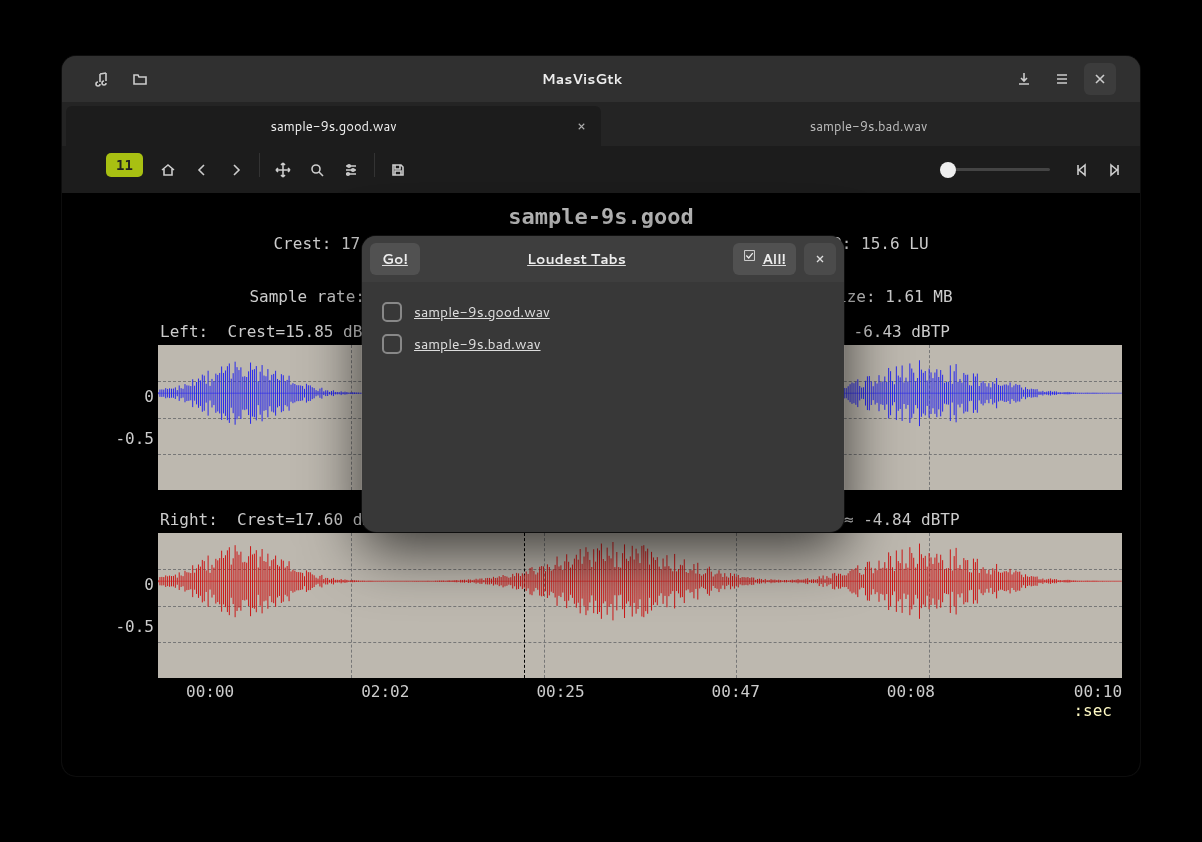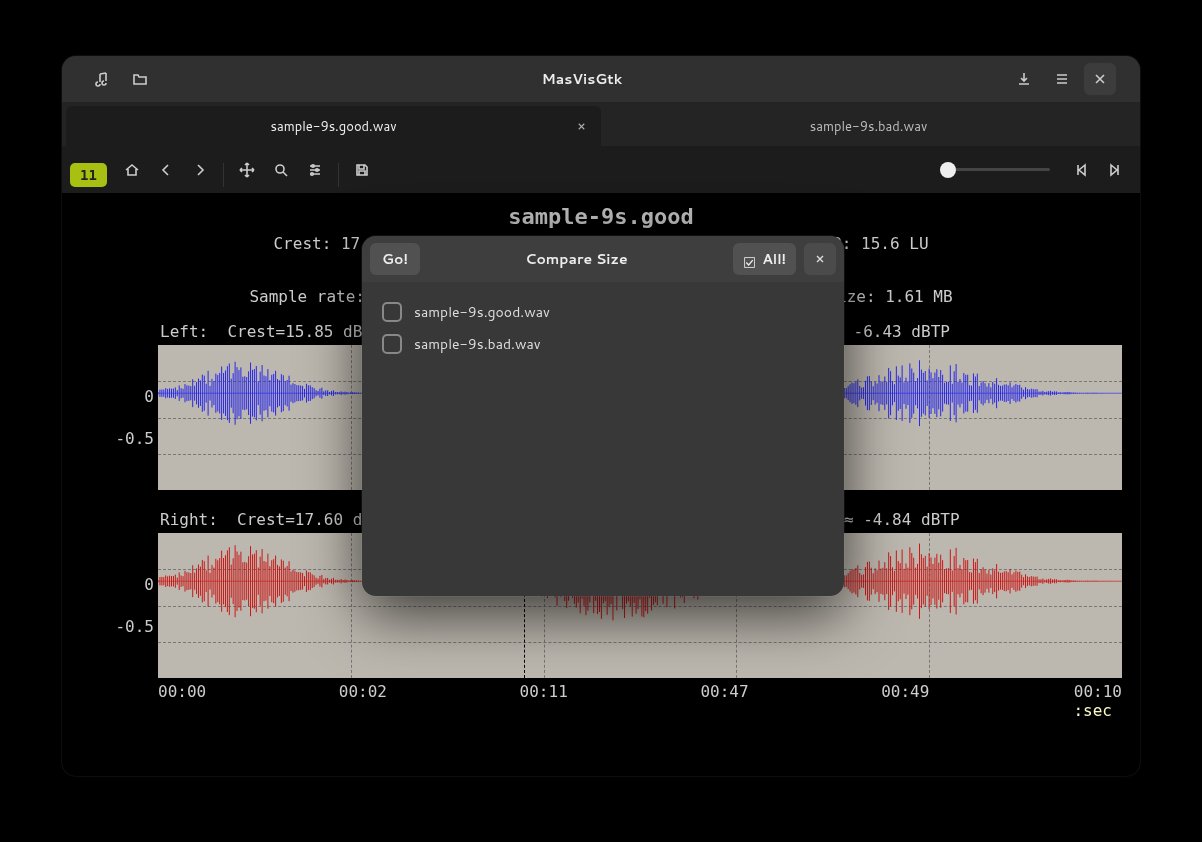--- a/index.html
+++ b/index.html
@@ -49,21 +49,21 @@
 }
 .tab.active { background: #1c1c1c; color: #eee; }
 .tab .tab-close { position: absolute; right: 10px; width: 20px; height: 20px;
   display: flex; align-items: center; justify-content: center; color: #999;
   border-radius: 4px; font-size: 13px; }
 .toolbar {
   height: 48px; background: #1c1c1c;
   display: flex; align-items: center; padding: 0 8px;
   border-bottom: 1px solid #000;
 }
-.toolbar-group { display: flex; align-items: flex-end; }
+.toolbar-group { display: flex; align-items: flex-start; margin-left: 36px; }
 .tb-badge {
   background: #a8c012; color: #222; font-weight: 700;
   padding: 4px 10px; border-radius: 5px; margin-right: 8px;
   font-family: monospace; font-size: 14px;
 }
 .tb-btn {
   width: 34px; height: 34px; display: flex; align-items: center; justify-content: center;
   color: #999; border-radius: 4px; cursor: pointer;
 }
 .tb-sep { width: 1px; height: 24px; background: #333; margin: 0 6px; }
@@ -87,34 +87,35 @@
 .ch-label { font-family: monospace; color: #ccc; margin-left: 80px; margin-bottom: 4px; white-space: pre;}
 .wave-wrap { display: flex; align-items: stretch; margin-left: 30px;}
 .y-axis { width: 48px; display: flex; flex-direction: column; justify-content: space-between; padding: 18px 4px; text-align: right; color: #ccc; font-family: monospace;}
 .wave {
   flex: 1; height: 145px; background: #bdb8af; position: relative; overflow: hidden;
 }
 .wave .grid { position:absolute; inset:0; }
 .wave .gline { position:absolute; left:0; right:0; border-top: 1px dashed #777; }
 .wave .gvline { position:absolute; top:0; bottom:0; border-left: 1px dashed #777;}
 .wave svg { position:absolute; inset:0; }
-.sec-row { display:flex; margin-left: 78px; margin-top: 4px; color:#ccc; font-family: monospace;}
+.sec-row { display:flex; margin-left: 106px; margin-top: 4px; color:#ccc; font-family: monospace;}
 .sec-row span { flex:1; text-align:left;}
 .loudest { margin-left: 80px; margin-top: 10px; color:#ccc; font-family: monospace;}
 
 .dialog {
-  position: absolute; left: 300px; top: 180px; width: 482px; height: 360px;
+  position: absolute; left: 300px; top: 180px; width: 482px; height: 296px;
   background: #383838; border-radius: 14px;
   box-shadow: 0 0 0 1px rgba(255,255,255,0.06), 0 18px 60px rgba(0,0,0,0.7);
   overflow: hidden;
+  text-decoration: underline;
 }
 .dlg-hdr { height: 46px; display: flex; align-items: center; padding: 0 8px; background: #3e3e3e;}
 .dlg-btn { background: rgba(255,255,255,0.1); border-radius: 6px; padding: 6px 12px; color:#eee; cursor:pointer; font-size:14px; font-weight:600;}
 .dlg-title { flex:1; text-align:center; color:#eee; font-weight:700;}
-.dlg-all { background: rgba(255,255,255,0.1); border-radius: 6px; padding: 6px 10px; color:#eee; display:flex; align-items:flex-end; gap:6px; cursor:pointer; font-weight:600;}
+.dlg-all { background: rgba(255,255,255,0.1); border-radius: 6px; padding: 6px 10px; color:#eee; display:flex; align-items:flex-start; gap:6px; cursor:pointer; font-weight:600;}
 .dlg-close { width:32px; height:32px; border-radius:6px; background: rgba(255,255,255,0.07);
   display:flex; align-items:center; justify-content:center; margin-left: 8px; cursor:pointer;}
 .dlg-list { padding: 14px 18px; }
 .dlg-row { display:flex; align-items:center; gap: 12px; padding: 6px 2px; color:#ddd;}
 .chk { width:20px; height:20px; border: 2px solid #888; border-radius: 5px;}
 
 .sicon { width:16px; height:16px; }
 .sicon path, .sicon rect, .sicon line, .sicon circle { stroke:#ccc; stroke-width:1.6; fill:none;}
 </style>
 </head>
@@ -286,34 +287,34 @@
           </div>
           <svg viewBox="0 0 1000 100" preserveAspectRatio="none" id="wf-right">
               <path d="M0 48.73520930525763 L0 51.26479069474237 M2 45.73963912222099 L2 54.26036087777901 M4 45.560850765142426 L4 54.439149234857574 M6 45.72745052792879 L6 54.27254947207121 M8 43.982754342765254 L8 56.017245657234746 M10 44.949789918310046 L10 55.050210081689954 M12 44.21726154653058 L12 55.78273845346942 M14 44.64336647516055 L14 55.35663352483945 M16 44.53757495017999 L16 55.46242504982001 M18 43.1426092941479 L18 56.8573907058521 M20 46.34233136685262 L20 53.65766863314738 M22 40.878331572085365 L22 59.121668427914635 M24 44.066572555096144 L24 55.933427444903856 M26 44.75007902563592 L26 55.24992097436408 M28 39.22433935576278 L28 60.77566064423722 M30 40.701735699955904 L30 59.298264300044096 M32 40.966522968693816 L32 59.033477031306184 M34 41.584311522528346 L34 58.415688477471654 M36 33.470480956270066 L36 66.52951904372993 M38 41.15274938703376 L38 58.84725061296624 M40 36.727796179092934 L40 63.272203820907066 M42 32.65435198988109 L42 67.34564801011891 M44 34.87952871369712 L44 65.12047128630289 M46 27.965879675963524 L46 72.03412032403648 M48 29.173905302655466 L48 70.82609469734453 M50 38.82625932782595 L50 61.17374067217405 M52 23.38386672420723 L52 76.61613327579278 M54 41.3210632916277 L54 58.6789367083723 M56 33.06514983377552 L56 66.93485016622448 M58 35.91314846622523 L58 64.08685153377476 M60 26.78999985497522 L60 73.21000014502478 M62 28.381323394996546 L62 71.61867660500346 M64 26.03463189916485 L64 73.96536810083515 M66 18.339077109172198 L66 81.6609228908278 M68 25.950027775948836 L68 74.04997222405116 M70 23.058973694607516 L70 76.94102630539248 M72 18.00584842914141 L72 81.99415157085859 M74 14.769591547009625 L74 85.23040845299037 M76 32.8200097485243 L76 67.1799902514757 M78 26.25970208543554 L78 73.74029791456447 M80 12.657277113461944 L80 87.34272288653806 M82 19.109701392387745 L82 80.89029860761225 M84 22.611688607929885 L84 77.38831139207011 M86 19.37361978888043 L86 80.62638021111957 M88 30.45917177914933 L88 69.54082822085067 M90 29.953139700832256 L90 70.04686029916775 M92 30.820812819445653 L92 69.17918718055435 M94 24.105740697084105 L94 75.8942593029159 M96 13.68033864838553 L96 86.31966135161447 M98 22.290738431766698 L98 77.7092615682333 M100 21.48064956400326 L100 78.51935043599674 M102 17.819183025295914 L102 82.18081697470409 M104 35.83984985400213 L104 64.16015014599786 M106 24.520998023448143 L106 75.47900197655186 M108 16.62655314694471 L108 83.3734468530553 M110 29.06839155202191 L110 70.93160844797809 M112 29.935675620185712 L112 70.06432437981428 M114 21.436541762345062 L114 78.56345823765494 M116 34.52951594403474 L116 65.47048405596526 M118 28.2469766469339 L118 71.7530233530661 M120 27.16132787333168 L120 72.83867212666831 M122 23.411029001764334 L122 76.58897099823567 M124 33.12432658839571 L124 66.87567341160428 M126 34.687700358066856 L126 65.31229964193315 M128 27.43970187959708 L128 72.56029812040292 M130 28.730558298081295 L130 71.26944170191871 M132 35.873759391038384 L132 64.12624060896161 M134 34.252629373463684 L134 65.74737062653631 M136 29.249033154692427 L136 70.75096684530757 M138 39.88336932998578 L138 60.11663067001422 M140 38.135809589690346 L140 61.864190410309654 M142 39.102908072697666 L142 60.897091927302334 M144 40.503408776551886 L144 59.496591223448114 M146 40.5706648768069 L146 59.4293351231931 M148 40.85983691983043 L148 59.14016308016957 M150 41.421343164914646 L150 58.578656835085354 M152 44.87691423085325 L152 55.12308576914675 M154 38.84913749201893 L154 61.15086250798107 M156 40.614174475476744 L156 59.385825524523256 M158 40.80255717252538 L158 59.19744282747462 M160 42.92880536804621 L160 57.07119463195379 M162 43.94790818166597 L162 56.05209181833403 M164 46.34221681970186 L164 53.65778318029814 M166 47.311696512557425 L166 52.688303487442575 M168 44.551395560995964 L168 55.448604439004036 M170 43.51419655734308 L170 56.48580344265692 M172 47.78995376146078 L172 52.21004623853922 M174 46.59351737699673 L174 53.40648262300327 M176 46.66553430477031 L176 53.33446569522969 M178 48.52092178530131 L178 51.47907821469869 M180 47.46694317545293 L180 52.53305682454707 M182 46.58948375056442 L182 53.41051624943558 M184 48.53485854248131 L184 51.46514145751869 M186 48.56521464231907 L186 51.43478535768093 M188 48.71550894855338 L188 51.28449105144662 M190 47.780548648002814 L190 52.219451351997186 M192 48.76824268056505 L192 51.23175731943495 M194 48.1796777897672 L194 51.8203222102328 M196 48.66575058114068 L196 51.33424941885932 M198 49.38163097538435 L198 50.61836902461565 M200 49.06155635304866 L200 50.93844364695134 M202 48.88147181405688 L202 51.11852818594312 M204 49.03003176162692 L204 50.96996823837308 M206 49.3375935179537 L206 50.6624064820463 M208 49.40192304926451 L208 50.59807695073549 M210 49.674972768487585 L210 50.325027231512415 M212 49.580685658654325 L212 50.419314341345675 M214 49.60850393644102 L214 50.39149606355898 M216 49.81446485206463 L216 50.18553514793537 M218 49.70958318342445 L218 50.29041681657555 M220 49.65847626224221 L220 50.34152373775779 M222 49.71662922003586 L222 50.28337077996414 M224 49.86543666741848 L224 50.13456333258152 M226 49.89247441479876 L226 50.10752558520124 M228 49.88905035085447 L228 50.11094964914553 M230 49.91145441275666 L230 50.08854558724334 M232 49.88661357734294 L232 50.11338642265706 M234 49.88668906068389 L234 50.11331093931611 M236 49.948433042002854 L236 50.051566957997146 M238 49.93373515279459 L238 50.06626484720541 M240 49.939674846044824 L240 50.060325153955176 M242 49.93956400136668 L242 50.06043599863332 M244 49.96316188078604 L244 50.03683811921396 M246 49.95603067815428 L246 50.04396932184572 M248 49.94978545104642 L248 50.05021454895358 M250 49.97146246590122 L250 50.02853753409878 M252 49.95272288448957 L252 50.04727711551043 M254 49.97074184271995 L254 50.02925815728005 M256 49.93234159429741 L256 50.06765840570259 M258 49.90149544484876 L258 50.09850455515124 M260 49.938698704191054 L260 50.061301295808946 M262 49.962455169465855 L262 50.037544830534145 M264 49.913464852635244 L264 50.086535147364756 M266 49.8695554516575 L266 50.1304445483425 M268 49.82878800960863 L268 50.17121199039137 M270 49.84205932771409 L270 50.15794067228591 M272 49.90849563799518 L272 50.09150436200482 M274 49.8593290325398 L274 50.1406709674602 M276 49.86160969257699 L276 50.13839030742301 M278 49.817904926130325 L278 50.182095073869675 M280 49.69807253769453 L280 50.30192746230547 M282 49.845167588422605 L282 50.154832411577395 M284 49.85112926858793 L284 50.14887073141207 M286 49.861384448182974 L286 50.138615551817026 M288 49.61039517334047 L288 50.38960482665953 M290 49.6326399654601 L290 50.3673600345399 M292 49.46507436019165 L292 50.53492563980835 M294 49.4887464965958 L294 50.5112535034042 M296 49.40221896749847 L296 50.59778103250153 M298 49.698957401734816 L298 50.301042598265184 M300 49.48434465425042 L300 50.51565534574958 M302 49.14195077951153 L302 50.85804922048847 M304 49.47331545897698 L304 50.52668454102302 M306 49.267142323554694 L306 50.732857676445306 M308 49.0326063637391 L308 50.9673936362609 M310 48.825856938215836 L310 51.174143061784164 M312 49.51072333469502 L312 50.48927666530498 M314 48.59516672363796 L314 51.40483327636204 M316 48.70030313903222 L316 51.29969686096778 M318 48.424061631204424 L318 51.575938368795576 M320 49.27537164888805 L320 50.72462835111195 M322 48.101900333475974 L322 51.898099666524026 M324 48.30155346943238 L324 51.69844653056762 M326 49.051320163708695 L326 50.948679836291305 M328 48.437322144605524 L328 51.562677855394476 M330 47.46827497547664 L330 52.53172502452336 M332 48.285090758462374 L332 51.714909241537626 M334 47.28376311032828 L334 52.71623688967172 M336 47.20919209829215 L336 52.79080790170785 M338 48.83849970127384 L338 51.16150029872616 M340 46.84580593045156 L340 53.15419406954844 M342 46.623587192674705 L342 53.376412807325295 M344 46.608634823993896 L344 53.391365176006104 M346 47.336332341330206 L346 52.663667658669794 M348 45.47863021521475 L348 54.52136978478525 M350 46.67614434382655 L350 53.32385565617345 M352 46.352601020919195 L352 53.647398979080805 M354 44.86381446671469 L354 55.13618553328531 M356 45.70280131776623 L356 54.29719868223377 M358 43.59039986356764 L358 56.40960013643236 M360 44.63379922981363 L360 55.36620077018637 M362 45.22324901348607 L362 54.77675098651393 M364 46.404690305636606 L364 53.595309694363394 M366 45.9078476576971 L366 54.0921523423029 M368 42.436428180185096 L368 57.563571819814904 M370 44.732378743010635 L370 55.267621256989365 M372 41.385115707226056 L372 58.614884292773944 M374 41.91483450766462 L374 58.08516549233538 M376 44.62867314027529 L376 55.37132685972471 M378 41.86913723060083 L378 58.13086276939917 M380 43.223831494768824 L380 56.776168505231176 M382 39.93300843277912 L382 60.06699156722088 M384 42.49584576713642 L384 57.50415423286358 M386 36.299337573384754 L386 63.700662426615246 M388 35.46291229864987 L388 64.53708770135013 M390 39.386372483311554 L390 60.613627516688446 M392 43.01680418162496 L392 56.98319581837504 M394 41.08317312266196 L394 58.91682687733804 M396 35.08775798230424 L396 64.91224201769576 M398 34.29548171966834 L398 65.70451828033167 M400 34.70071672615707 L400 65.29928327384293 M402 39.59189415863604 L402 60.40810584136396 M404 32.55761012479492 L404 67.44238987520508 M406 35.27235624345179 L406 64.7276437565482 M408 39.069751261564704 L408 60.930248738435296 M410 37.69310280784943 L410 62.30689719215057 M412 33.06939004447905 L412 66.93060995552095 M414 24.398638243884182 L414 75.60136175611582 M416 34.78593758494098 L416 65.21406241505902 M418 33.533253104886604 L418 66.4667468951134 M420 38.212416339736215 L420 61.787583660263785 M422 29.372480422885488 L422 70.62751957711451 M424 22.073604341713473 L424 77.92639565828652 M426 29.829219383387603 L426 70.1707806166124 M428 35.88950705067859 L428 64.11049294932141 M430 32.69965840201023 L430 67.30034159798977 M432 26.599989096645466 L432 73.40001090335454 M434 22.56332992031664 L434 77.43667007968335 M436 27.694799778907395 L436 72.3052002210926 M438 16.633724349831354 L438 83.36627565016865 M440 31.99666047651622 L440 68.00333952348379 M442 24.418592889707725 L442 75.58140711029228 M444 14.796894667333916 L444 85.20310533266608 M446 19.575643660715073 L446 80.42435633928493 M448 27.928210560511594 L448 72.07178943948841 M450 35.25949518792772 L450 64.74050481207229 M452 16.83752753479378 L452 83.16247246520622 M454 29.707844258969377 L454 70.29215574103063 M456 15.955920191179203 L456 84.0440798088208 M458 18.014790357617176 L458 81.98520964238283 M460 10.953374748720528 L460 89.04662525127947 M462 26.972713634045142 L462 73.02728636595486 M464 29.120933875869138 L464 70.87906612413086 M466 15.161522938367362 L466 84.83847706163263 M468 23.643375377019556 L468 76.35662462298045 M470 26.34038590156881 L470 73.65961409843119 M472 9.369148111031365 L472 90.63085188896864 M474 35.423312599015425 L474 64.57668740098458 M476 19.725836493723936 L476 80.27416350627607 M478 35.34152140051277 L478 64.65847859948722 M480 35.9805789008191 L480 64.0194210991809 M482 20.920832799401147 L482 79.07916720059885 M484 11.808874087298342 L484 88.19112591270166 M486 26.714082748642866 L486 73.28591725135713 M488 29.07931146743415 L488 70.92068853256585 M490 24.333688743956774 L490 75.66631125604323 M492 13.298153734792294 L492 86.7018462652077 M494 27.514910886450586 L494 72.4850891135494 M496 16.286362060126677 L496 83.71363793987332 M498 21.215952847787584 L498 78.78404715221242 M500 31.22687112352772 L500 68.77312887647228 M502 13.404618689815813 L502 86.5953813101842 M504 12.665195192334338 L504 87.33480480766566 M506 18.92356670626074 L506 81.07643329373926 M508 16.219868721961113 L508 83.78013127803888 M510 32.780054276498504 L510 67.2199457235015 M512 19.571321376055927 L512 80.42867862394408 M514 25.35985912654056 L514 74.64014087345944 M516 28.054021950371883 L516 71.94597804962811 M518 25.076003912351506 L518 74.92399608764849 M520 34.88778569972526 L520 65.11221430027474 M522 37.50279559931309 L522 62.49720440068691 M524 26.479861720908026 L524 73.52013827909198 M526 34.76823291879344 L526 65.23176708120656 M528 22.996192277916492 L528 77.00380772208351 M530 34.44308760667055 L530 65.55691239332944 M532 36.867702947183204 L532 63.132297052816796 M534 39.72751665074023 L534 60.27248334925977 M536 21.74768639895671 L536 78.25231360104328 M538 39.79006475073521 L538 60.20993524926479 M540 37.33848789113364 L540 62.66151210886636 M542 32.964236641341046 L542 67.03576335865895 M544 33.51268336237325 L544 66.48731663762675 M546 27.31554751833555 L546 72.68445248166445 M548 40.52072361280547 L548 59.47927638719453 M550 41.47455158365827 L550 58.52544841634173 M552 38.07460461437506 L552 61.92539538562494 M554 38.72439942918511 L554 61.27560057081489 M556 32.22282521773305 L556 67.77717478226694 M558 42.01278998259199 L558 57.98721001740801 M560 30.921851492036428 L560 69.07814850796358 M562 42.445377759814384 L562 57.554622240185616 M564 44.255641732906334 L564 55.744358267093666 M566 42.83877037614584 L566 57.16122962385416 M568 41.763596100021516 L568 58.236403899978484 M570 36.817773366034864 L570 63.182226633965136 M572 34.93814608342136 L572 65.06185391657864 M574 40.1174076276357 L574 59.8825923723643 M576 45.10404344355718 L576 54.89595655644282 M578 42.956070948799635 L578 57.043929051200365 M580 42.10154541128942 L580 57.89845458871058 M582 38.71128436379833 L582 61.28871563620167 M584 42.09268838797463 L584 57.90731161202537 M586 45.620996502451284 L586 54.379003497548716 M588 41.655736446763875 L588 58.344263553236125 M590 45.12097062401241 L590 54.87902937598759 M592 46.287549926759105 L592 53.712450073240895 M594 41.60251461932306 L594 58.39748538067694 M596 44.625168461815605 L596 55.374831538184395 M598 42.28491202640667 L598 57.71508797359333 M600 45.122584904328136 L600 54.877415095671864 M602 43.54128820127515 L602 56.45871179872485 M604 46.66865409733934 L604 53.33134590266066 M606 45.762857330341554 L606 54.237142669658446 M608 45.799023301231315 L608 54.200976698768685 M610 46.15039903137959 L610 53.84960096862041 M612 45.76090629386567 L612 54.23909370613433 M614 46.752744967387535 L614 53.247255032612465 M616 46.030596165789106 L616 53.969403834210894 M618 46.29529447206945 L618 53.70470552793055 M620 48.63812460046092 L620 51.36187539953908 M622 47.7339812775268 L622 52.2660187224732 M624 47.40573351358417 L624 52.59426648641583 M626 47.76976258196278 L626 52.23023741803722 M628 48.78093052115734 L628 51.21906947884266 M630 47.67630972565816 L630 52.32369027434184 M632 49.04474283021784 L632 50.95525716978216 M634 48.87871163120871 L634 51.12128836879129 M636 47.913891004440465 L636 52.086108995559535 M638 48.51723241996201 L638 51.48276758003799 M640 48.33995086856223 L640 51.66004913143777 M642 48.96209655973105 L642 51.03790344026895 M644 48.44215117281917 L644 51.55784882718083 M646 48.80375997520092 L646 51.19624002479908 M648 49.522310813559095 L648 50.477689186440905 M650 48.810167762773325 L650 51.189832237226675 M652 48.7329648725814 L652 51.2670351274186 M654 49.455756120545594 L654 50.544243879454406 M656 48.9389882352446 L656 51.0610117647554 M658 48.40462016636576 L658 51.59537983363424 M660 48.88625745039298 L660 51.11374254960702 M662 48.50753974227874 L662 51.49246025772126 M664 47.78203096598581 L664 52.21796903401419 M666 48.543732081637636 L666 51.456267918362364 M668 48.48705381216001 L668 51.51294618783999 M670 48.26702209926219 L670 51.73297790073781 M672 47.46888667139511 L672 52.53111332860489 M674 46.99274280465013 L674 53.00725719534987 M676 48.89781525102855 L676 51.10218474897145 M678 48.215756547941666 L678 51.784243452058334 M680 48.01207750082634 L680 51.98792249917366 M682 48.468728230629246 L682 51.531271769370754 M684 47.802153102053715 L684 52.197846897946285 M686 44.97199439786256 L686 55.02800560213744 M688 47.10820739275607 L688 52.89179260724393 M690 44.068575263909 L690 55.931424736091 M692 48.05965204787507 L692 51.94034795212493 M694 44.759268859017055 L694 55.240731140982945 M696 46.42742133398949 L696 53.57257866601051 M698 47.05653319621325 L698 52.94346680378675 M700 42.01558678347334 L700 57.98441321652666 M702 41.41008091886278 L702 58.58991908113722 M704 44.39099898911869 L704 55.60900101088131 M706 42.227210225622265 L706 57.772789774377735 M708 42.367345254135415 L708 57.632654745864585 M710 44.109597894447845 L710 55.890402105552155 M712 43.8096068600288 L712 56.1903931399712 M714 43.99600511511893 L714 56.00399488488107 M716 41.79921083710568 L716 58.20078916289432 M718 39.33554431690885 L718 60.66445568309115 M720 37.363351870924454 L720 62.636648129075546 M722 38.18429053082177 L722 61.81570946917823 M724 36.25238694156242 L724 63.74761305843758 M726 33.5221013601266 L726 66.4778986398734 M728 41.438125370409445 L728 58.561874629590555 M730 43.408593446786455 L730 56.591406553213545 M732 42.93341122002998 L732 57.06658877997002 M734 35.34694238819509 L734 64.65305761180491 M736 30.009080635352497 L736 69.99091936464751 M738 29.67099795933285 L738 70.32900204066715 M740 36.016004005344016 L740 63.983995994655984 M742 41.736651562514155 L742 58.263348437485845 M744 36.55546568123039 L744 63.44453431876961 M746 38.548437783603845 L746 61.451562216396155 M748 28.6388195472714 L748 71.3611804527286 M750 36.858970790528915 L750 63.141029209471085 M752 36.06479940792795 L752 63.93520059207205 M754 30.224531642240645 L754 69.77546835775935 M756 36.66589236081074 L756 63.33410763918926 M758 20.091311136173214 L758 79.90868886382678 M760 23.877931096421467 L760 76.12206890357854 M762 35.56801726771943 L762 64.43198273228056 M764 39.39507807376665 L764 60.60492192623335 M766 18.16523435471031 L766 81.83476564528969 M768 29.114353056834602 L768 70.8856469431654 M770 31.253364180870587 L770 68.74663581912941 M772 17.12679648173009 L772 82.87320351826992 M774 37.17442492123421 L774 62.82557507876579 M776 31.55545407410792 L776 68.44454592589207 M778 35.99810377624223 L778 64.00189622375777 M780 14.749765551202714 L780 85.25023444879729 M782 20.76527662081602 L782 79.23472337918398 M784 25.698939855066854 L784 74.30106014493315 M786 35.866084705131186 L786 64.13391529486881 M788 32.005640732341504 L788 67.9943592676585 M790 10.961136369208376 L790 89.03886363079162 M792 22.02123507226811 L792 77.97876492773189 M794 25.831032461043538 L794 74.16896753895647 M796 23.71058035039145 L796 76.28941964960855 M798 34.92039296484437 L798 65.07960703515563 M800 20.849841925559307 L800 79.1501580744407 M802 25.3331991244014 L802 74.6668008755986 M804 32.14081785655816 L804 67.85918214344184 M806 25.501179496949057 L806 74.49882050305095 M808 21.608697214162593 L808 78.39130278583741 M810 30.808464610632406 L810 69.1915353893676 M812 22.54740937244251 L812 77.4525906275575 M814 28.17448045638795 L814 71.82551954361205 M816 37.63022085840594 L816 62.36977914159406 M818 36.73075298177787 L818 63.26924701822213 M820 36.429826922872905 L820 63.570173077127095 M822 17.022884628013664 L822 82.97711537198634 M824 38.938962276766276 L824 61.061037723233724 M826 23.963601365930693 L826 76.03639863406931 M828 15.463431291360564 L828 84.53656870863944 M830 36.47955731702334 L830 63.52044268297666 M832 33.146990098932676 L832 66.85300990106732 M834 37.441959582536285 L834 62.558040417463715 M836 26.02581154261547 L836 73.97418845738453 M838 28.223471347864567 L838 71.77652865213543 M840 28.043026218960748 L840 71.95697378103925 M842 40.563781901359995 L842 59.436218098640005 M844 41.02656134176405 L844 58.97343865823595 M846 26.585842255855894 L846 73.4141577441441 M848 30.217155510741676 L848 69.78284448925832 M850 26.801788289666717 L850 73.19821171033328 M852 41.432999653787945 L852 58.567000346212055 M854 37.47701996565499 L854 62.52298003434501 M856 35.541695298583505 L856 64.4583047014165 M858 38.12101124548822 L858 61.87898875451178 M860 42.08925675297195 L860 57.91074324702805 M862 38.09626201512467 L862 61.90373798487533 M864 43.038467343105324 L864 56.961532656894676 M866 36.66326840796654 L866 63.33673159203346 M868 38.69898650094778 L868 61.30101349905222 M870 32.12621054369559 L870 67.87378945630441 M872 40.153328078201305 L872 59.846671921798695 M874 41.27983016130783 L874 58.72016983869217 M876 41.02355379266841 L876 58.97644620733159 M878 39.81586665995833 L878 60.18413334004167 M880 39.572805705900365 L880 60.427194294099635 M882 40.75844823392103 L882 59.24155176607897 M884 37.27838487006251 L884 62.72161512993749 M886 42.98054362338516 L886 57.01945637661484 M888 40.857217971826074 L888 59.142782028173926 M890 38.973550611005315 L890 61.026449388994685 M892 40.32008773153865 L892 59.67991226846135 M894 40.05747609211396 L894 59.94252390788604 M896 43.30431869433247 L896 56.69568130566753 M898 45.81504699926995 L898 54.18495300073005 M900 42.85780889177672 L900 57.14219110822328 M902 45.01997347336853 L902 54.98002652663147 M904 45.601964664610946 L904 54.398035335389054 M906 44.668435631627865 L906 55.331564368372135 M908 45.102575147901646 L908 54.897424852098354 M910 45.410686809287945 L910 54.589313190712055 M912 45.165202504083915 L912 54.834797495916085 M914 48.02562951518314 L914 51.97437048481686 M916 48.038235913069386 L916 51.961764086930614 M918 47.24168051954029 L918 52.75831948045971 M920 48.59854813935678 L920 51.40145186064322 M922 48.10870679750738 L922 51.89129320249262 M924 47.58949884645348 L924 52.41050115354652 M926 47.19623399251326 L926 52.80376600748674 M928 48.27156287038764 L928 51.72843712961236 M930 47.81381131594279 L930 52.18618868405721 M932 47.91429726637061 L932 52.08570273362939 M934 49.137455716083274 L934 50.862544283916726 M936 48.8547552196605 L936 51.1452447803395 M938 49.31224562904969 L938 50.68775437095031 M940 48.79018258793618 L940 51.20981741206382 M942 48.70485574547329 L942 51.29514425452671 M944 48.51848438229814 L944 51.48151561770186 M946 48.70270391551014 L946 51.29729608448986 M948 49.33517357152184 L948 50.66482642847816 M950 49.2686500305754 L950 50.7313499694246 M952 49.47074917025757 L952 50.52925082974243 M954 49.66174324301473 L954 50.33825675698527 M956 49.68712787691608 L956 50.31287212308392 M958 49.699834599778185 L958 50.300165400221815 M960 49.77443869168457 L960 50.22556130831543 M962 49.68939137537858 L962 50.31060862462142 M964 49.56885562780646 L964 50.43114437219354 M966 49.68157265528816 L966 50.31842734471184 M968 49.73009514096108 L968 50.26990485903892 M970 49.59914935087979 L970 50.40085064912021 M972 49.65298994520951 L972 50.34701005479049 M974 49.685968286838914 L974 50.314031713161086 M976 49.833667580231456 L976 50.166332419768544 M978 49.87944847760318 L978 50.12055152239682 M980 49.79509941479089 L980 50.20490058520911 M982 49.90943728257141 L982 50.09056271742859 M984 49.88210327857047 L984 50.11789672142953 M986 49.894619537630284 L986 50.105380462369716 M988 49.90662457861929 L988 50.09337542138071 M990 49.94723780646492 L990 50.05276219353508 M992 49.89822367388844 L992 50.10177632611156 M994 49.917706593372294 L994 50.082293406627706 M996 49.927917907226046 L996 50.072082092773954 M998 49.950387676287534 L998 50.049612323712466 " stroke="#cc1111" stroke-width="1"></path>
               <line x1="0" x2="1000" y1="50" y2="50" stroke="#cc1111" stroke-width="0.6"></line>
             </svg>
         </div>
       </div>
 
       <div class="sec-row">
         <span>00:00</span>
-        <span>00:02</span>
-        <span>00:11</span>
+        <span>02:02</span>
+        <span>00:25</span>
         <span>00:47</span>
-        <span>00:49</span>
+        <span>00:08</span>
         <span style="text-align:right;flex:0 0 60px">00:10</span>
       </div>
       <div style="text-align:right; margin-right:10px; font-family:monospace; color:#fef9c3">:sec</div>
     </div>
   </div>
 
   <div class="dialog">
     <div class="dlg-hdr">
       <div class="dlg-btn">Go!</div>
-      <div class="dlg-title">Compare Size</div>
+      <div class="dlg-title">Loudest Tabs</div>
       <div class="dlg-all">
         <svg width="13" height="13" viewBox="0 0 16 16">
             <rect x="2" y="2" width="12" height="12" stroke="#eee" fill="none"></rect>
             <path d="M4 8l3 3 5-6" stroke="#eee" fill="none" stroke-width="1.6"></path>
           </svg>
         <span>All!</span>
       </div>
       <div class="dlg-close">
         <svg width="12" height="12" viewBox="0 0 16 16">
             <path d="M4 4l8 8M12 4l-8 8" stroke="#ddd" stroke-width="1.8"></path>

